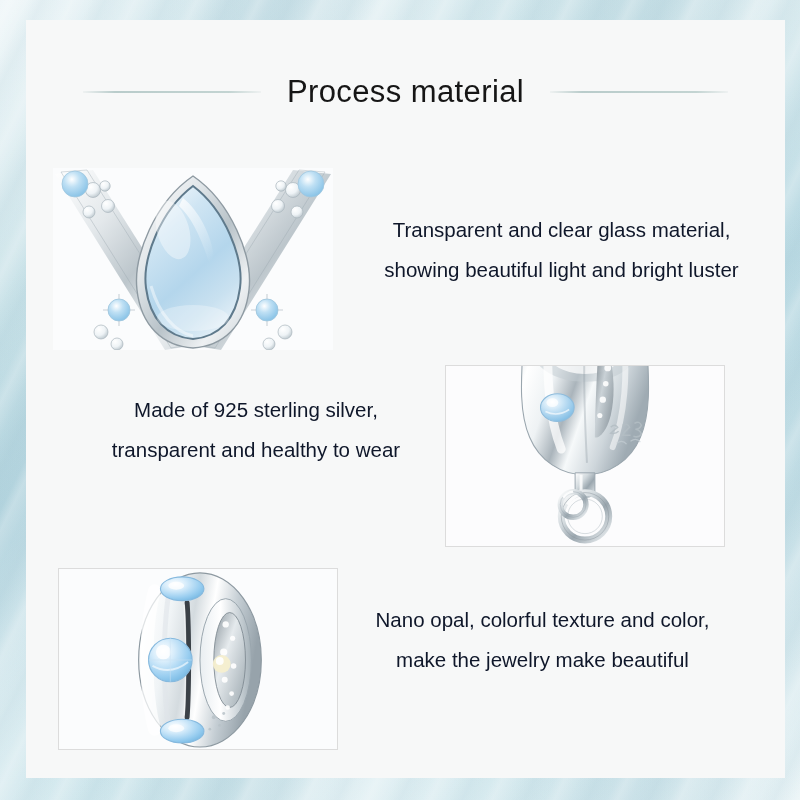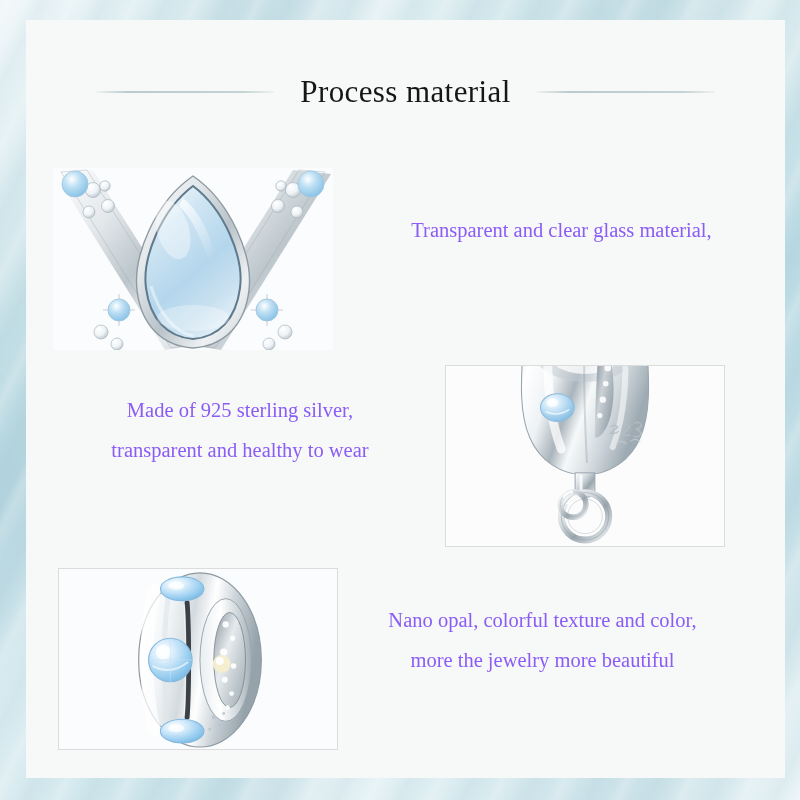--- a/index.html
+++ b/index.html
@@ -23,21 +23,20 @@
         rgba(255,255,255,0.00) 14%,
         rgba(150,190,205,0.30) 22%,
         rgba(255,255,255,0.35) 31%,
         rgba(255,255,255,0.00) 42%,
         rgba(163,198,210,0.26) 53%,
         rgba(255,255,255,0.40) 63%,
         rgba(255,255,255,0.00) 74%,
         rgba(150,190,205,0.24) 86%,
         rgba(255,255,255,0.45) 100%),
       linear-gradient(160deg, #dfeef2 0%, #c9e2e8 28%, #bcdbe4 50%, #cee6ec 72%, #dcedf1 100%);
-    font-family: Liberation Serif, serif;
   }
 
   
   #page::before {
     content: "";
     position: absolute;
     inset: 0;
     background:
       repeating-linear-gradient(116deg,
         rgba(255,255,255,0.00) 0px,
@@ -103,28 +102,28 @@
   
   #photo-charm { left: 419px; top: 345px; width: 280px; height: 182px; }
   
   #photo-bead  { left: 32px;  top: 548px; width: 280px; height: 182px; }
 
   .photo svg { display: block; width: 100%; height: 100%; }
 
   
   .copy {
     position: absolute;
-    color: #8b5cf6;
+    color: #0f172a;
     font-size: 20.5px;
     line-height: 40px;
     text-align: center;
     white-space: nowrap;
   }
   #copy-glass  { left: 312px; top: 190px;  width: 447px; }
-  #copy-silver { left: 4px;   top: 370px;  width: 420px; text-align: center; }
+  #copy-silver { left: 20px;   top: 370px;  width: 420px; text-align: center; }
   #copy-opal   { left: 292px; top: 580px;  width: 449px; }
   .copy .ln { display: block; }
 </style>
 </head>
 <body>
 
 <div id="page">
 
   <div id="card">
 
@@ -212,20 +211,21 @@
 
         <path d="M130 30 C 150 46, 166 82, 160 108 C 152 78, 140 50, 126 38 Z" fill="url(#gemHi)" opacity="0.85"></path>
         <ellipse cx="120" cy="62" rx="16" ry="30" fill="#ffffff" opacity="0.40" transform="rotate(-16 120 62)"></ellipse>
         <ellipse cx="140" cy="150" rx="36" ry="13" fill="#ffffff" opacity="0.30"></ellipse>
         <path d="M98 118 C 106 146, 122 164, 140 168" fill="none" stroke="#ffffff" stroke-width="3" opacity="0.45"></path>
       </svg>
     </div>
 
     <div class="copy" id="copy-glass">
       <span class="ln">Transparent and clear glass material,</span>
+      <span class="ln">showing beautiful light and bright luster</span>
     </div>
 
     <div class="copy" id="copy-silver">
       <span class="ln">Made of 925 sterling silver,</span>
       <span class="ln">transparent and healthy to wear</span>
     </div>
 
     <div class="photo bordered" id="photo-charm">
       <svg viewBox="0 0 280 182" preserveAspectRatio="xMidYMid meet">
         <defs>
@@ -383,17 +383,17 @@
           <circle cx="156" cy="150" r="2"></circle>
             <circle cx="162" cy="158" r="1.6"></circle>
           <circle cx="152" cy="162" r="1.4"></circle>
             <circle cx="166" cy="146" r="1.5"></circle>
         </g>
       </svg>
     </div>
 
     <div class="copy" id="copy-opal">
       <span class="ln">Nano opal, colorful texture and color,</span>
-      <span class="ln">more the jewelry more beautiful</span>
+      <span class="ln">make the jewelry make beautiful</span>
     </div>
 
   </div>
 </div>
 
 </body></html>

